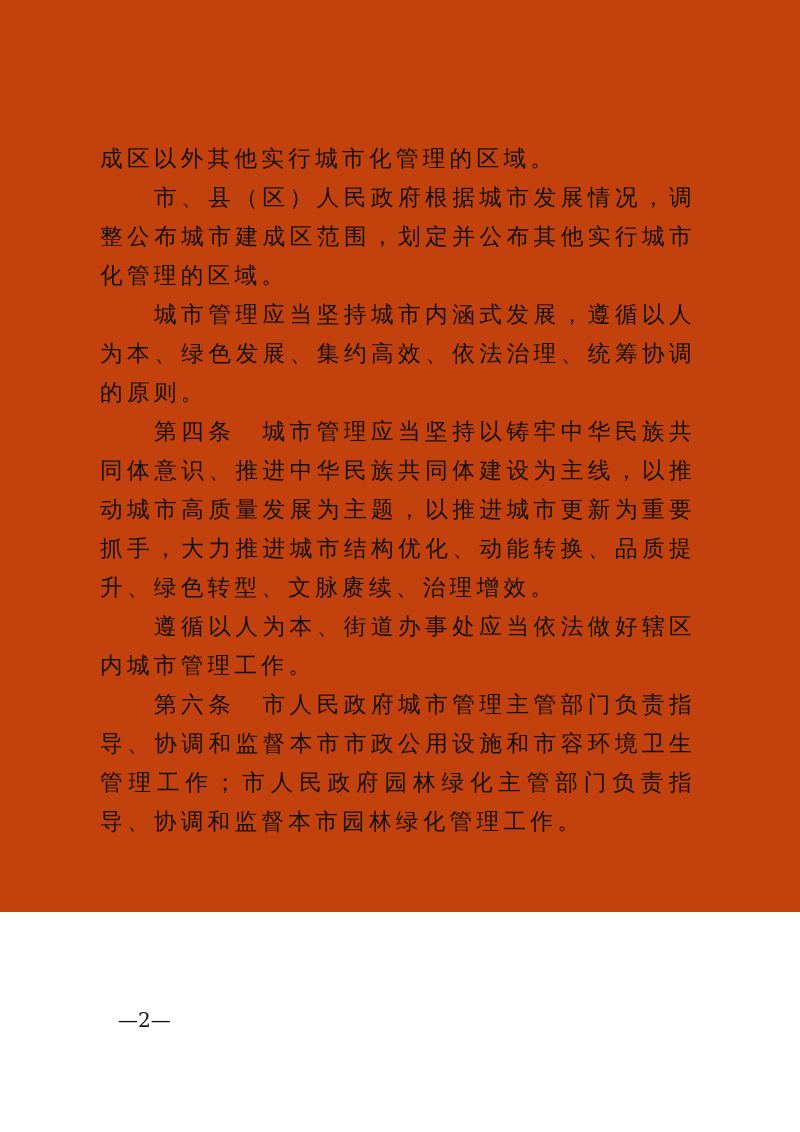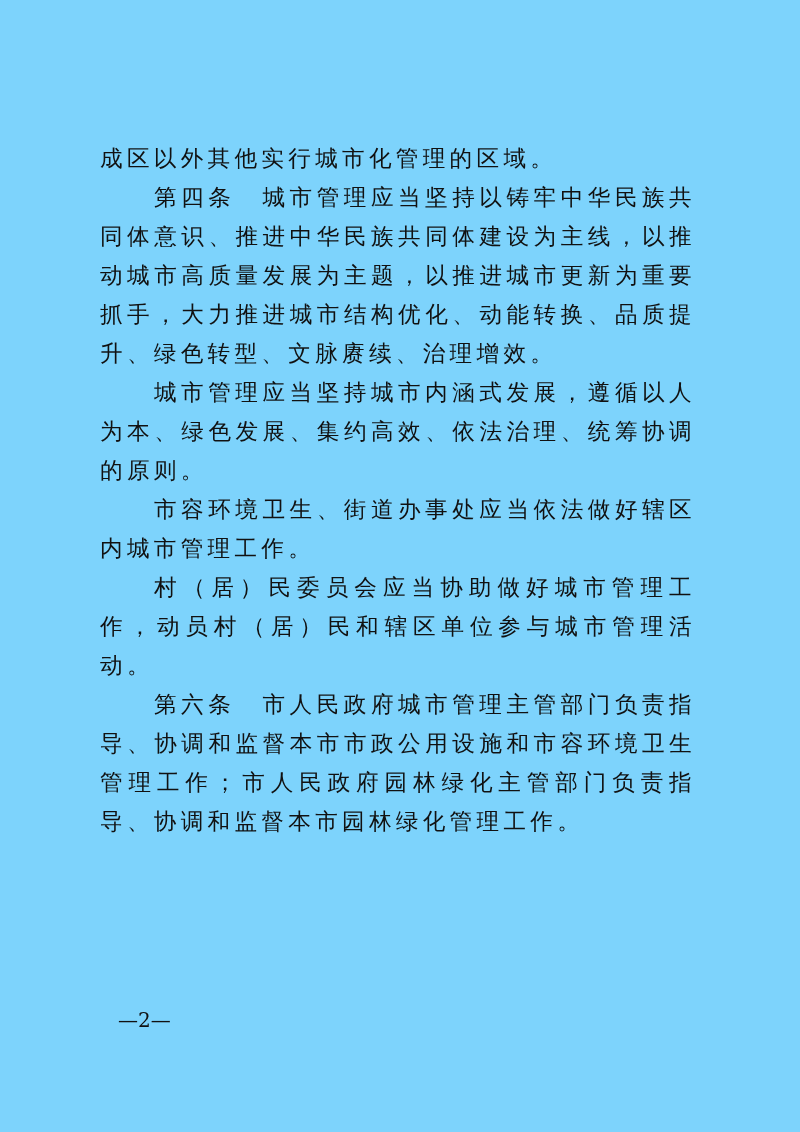--- a/index.html
+++ b/index.html
@@ -12,22 +12,22 @@
     height: 1132px;
     position: relative;
     overflow: hidden;
     font-family: "DejaVu Sans", "Liberation Sans", sans-serif;
     color: #111111;
   }
   .page {
     position: absolute;
     left: 0; top: 0;
     width: 800px;
-    height: 1132px;
-    background: #7dd3fc;
+    height: 912px;
+    background: #c2410c;
   }
   .text-block {
     position: absolute;
     left: 100px;
     top: 139px;
     width: 596px;
   }
   .para {
     margin: 0;
     font-size: 22.6px;
@@ -50,20 +50,20 @@
     line-height: 28px;
     color: #111111;
   }
 </style>
 </head>
 <body>
 
 <div class="page">
   <div class="text-block">
     <p class="para">成区以外其他实行城市化管理的区域。</p>
+    <p class="para indent">市、县（区）人民政府根据城市发展情况，调整公布城市建成区范围，划定并公布其他实行城市化管理的区域。</p>
+    <p class="para indent">城市管理应当坚持城市内涵式发展，遵循以人为本、绿色发展、集约高效、依法治理、统筹协调的原则。</p>
     <p class="para indent">第四条　城市管理应当坚持以铸牢中华民族共同体意识、推进中华民族共同体建设为主线，以推动城市高质量发展为主题，以推进城市更新为重要抓手，大力推进城市结构优化、动能转换、品质提升、绿色转型、文脉赓续、治理增效。</p>
-    <p class="para indent">城市管理应当坚持城市内涵式发展，遵循以人为本、绿色发展、集约高效、依法治理、统筹协调的原则。</p>
-    <p class="para indent">市容环境卫生、街道办事处应当依法做好辖区内城市管理工作。</p>
-    <p class="para indent">村（居）民委员会应当协助做好城市管理工作，动员村（居）民和辖区单位参与城市管理活动。</p>
+    <p class="para indent">遵循以人为本、街道办事处应当依法做好辖区内城市管理工作。</p>
     <p class="para indent">第六条　市人民政府城市管理主管部门负责指导、协调和监督本市市政公用设施和市容环境卫生管理工作；市人民政府园林绿化主管部门负责指导、协调和监督本市园林绿化管理工作。</p>
   </div>
   <div class="page-number">—2—</div>
 </div>
 
 </body></html>

